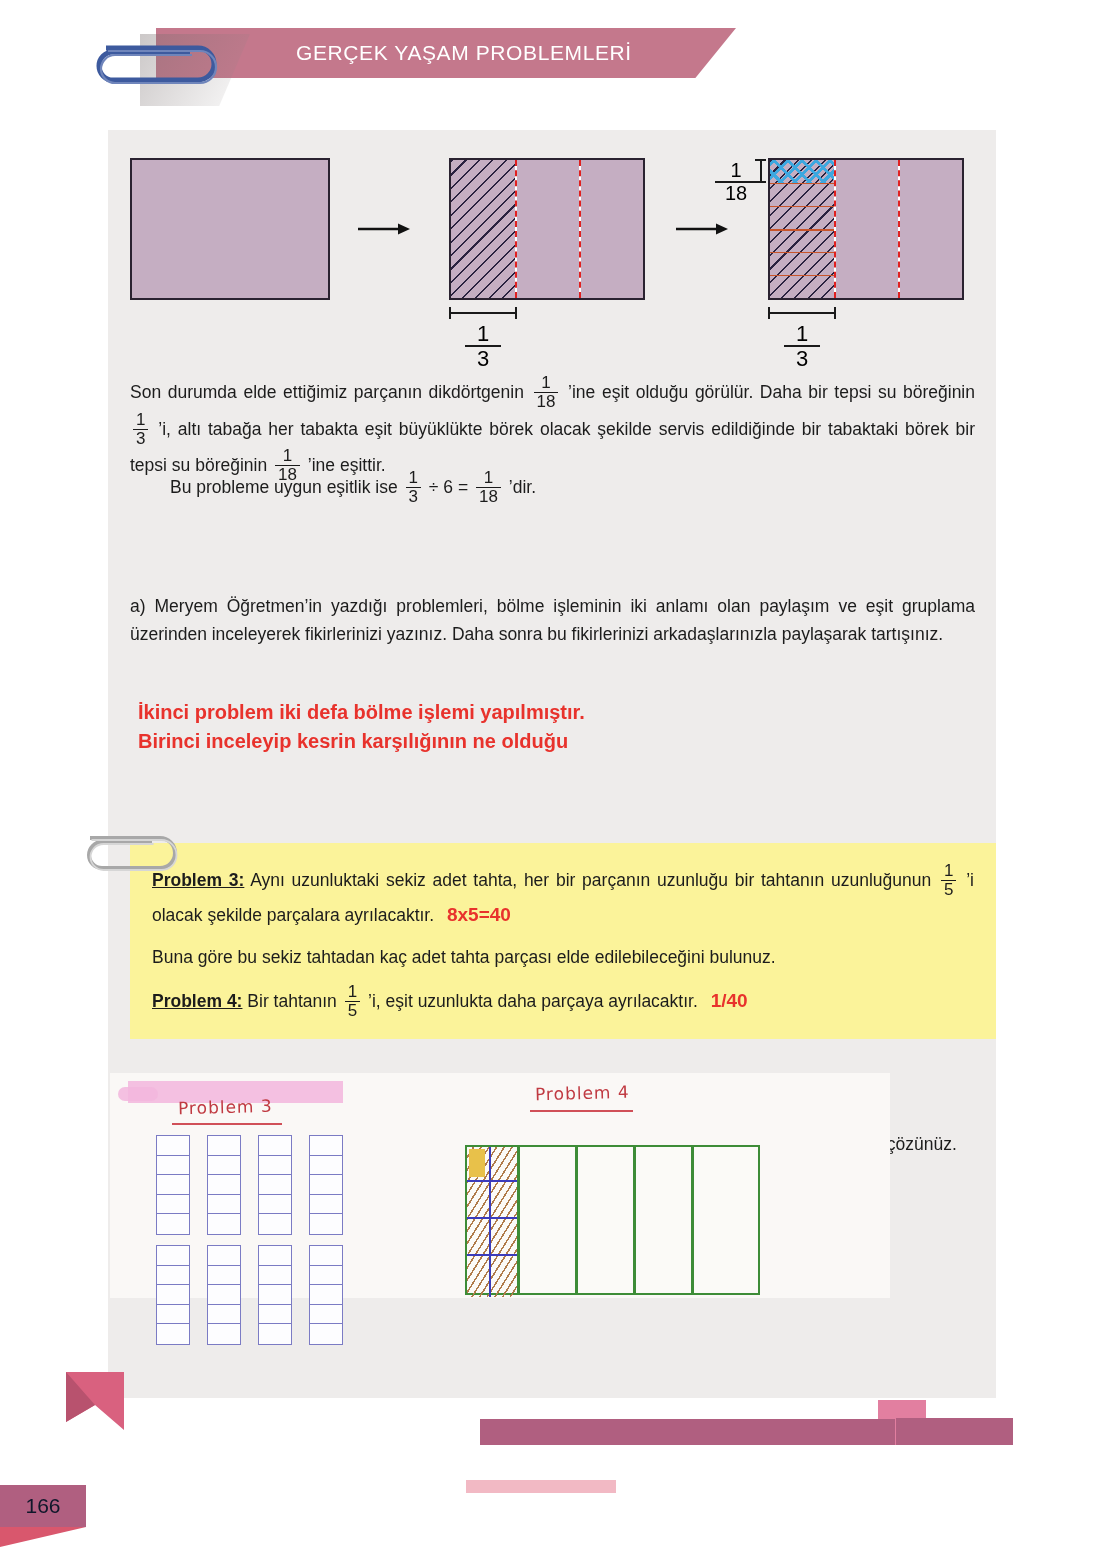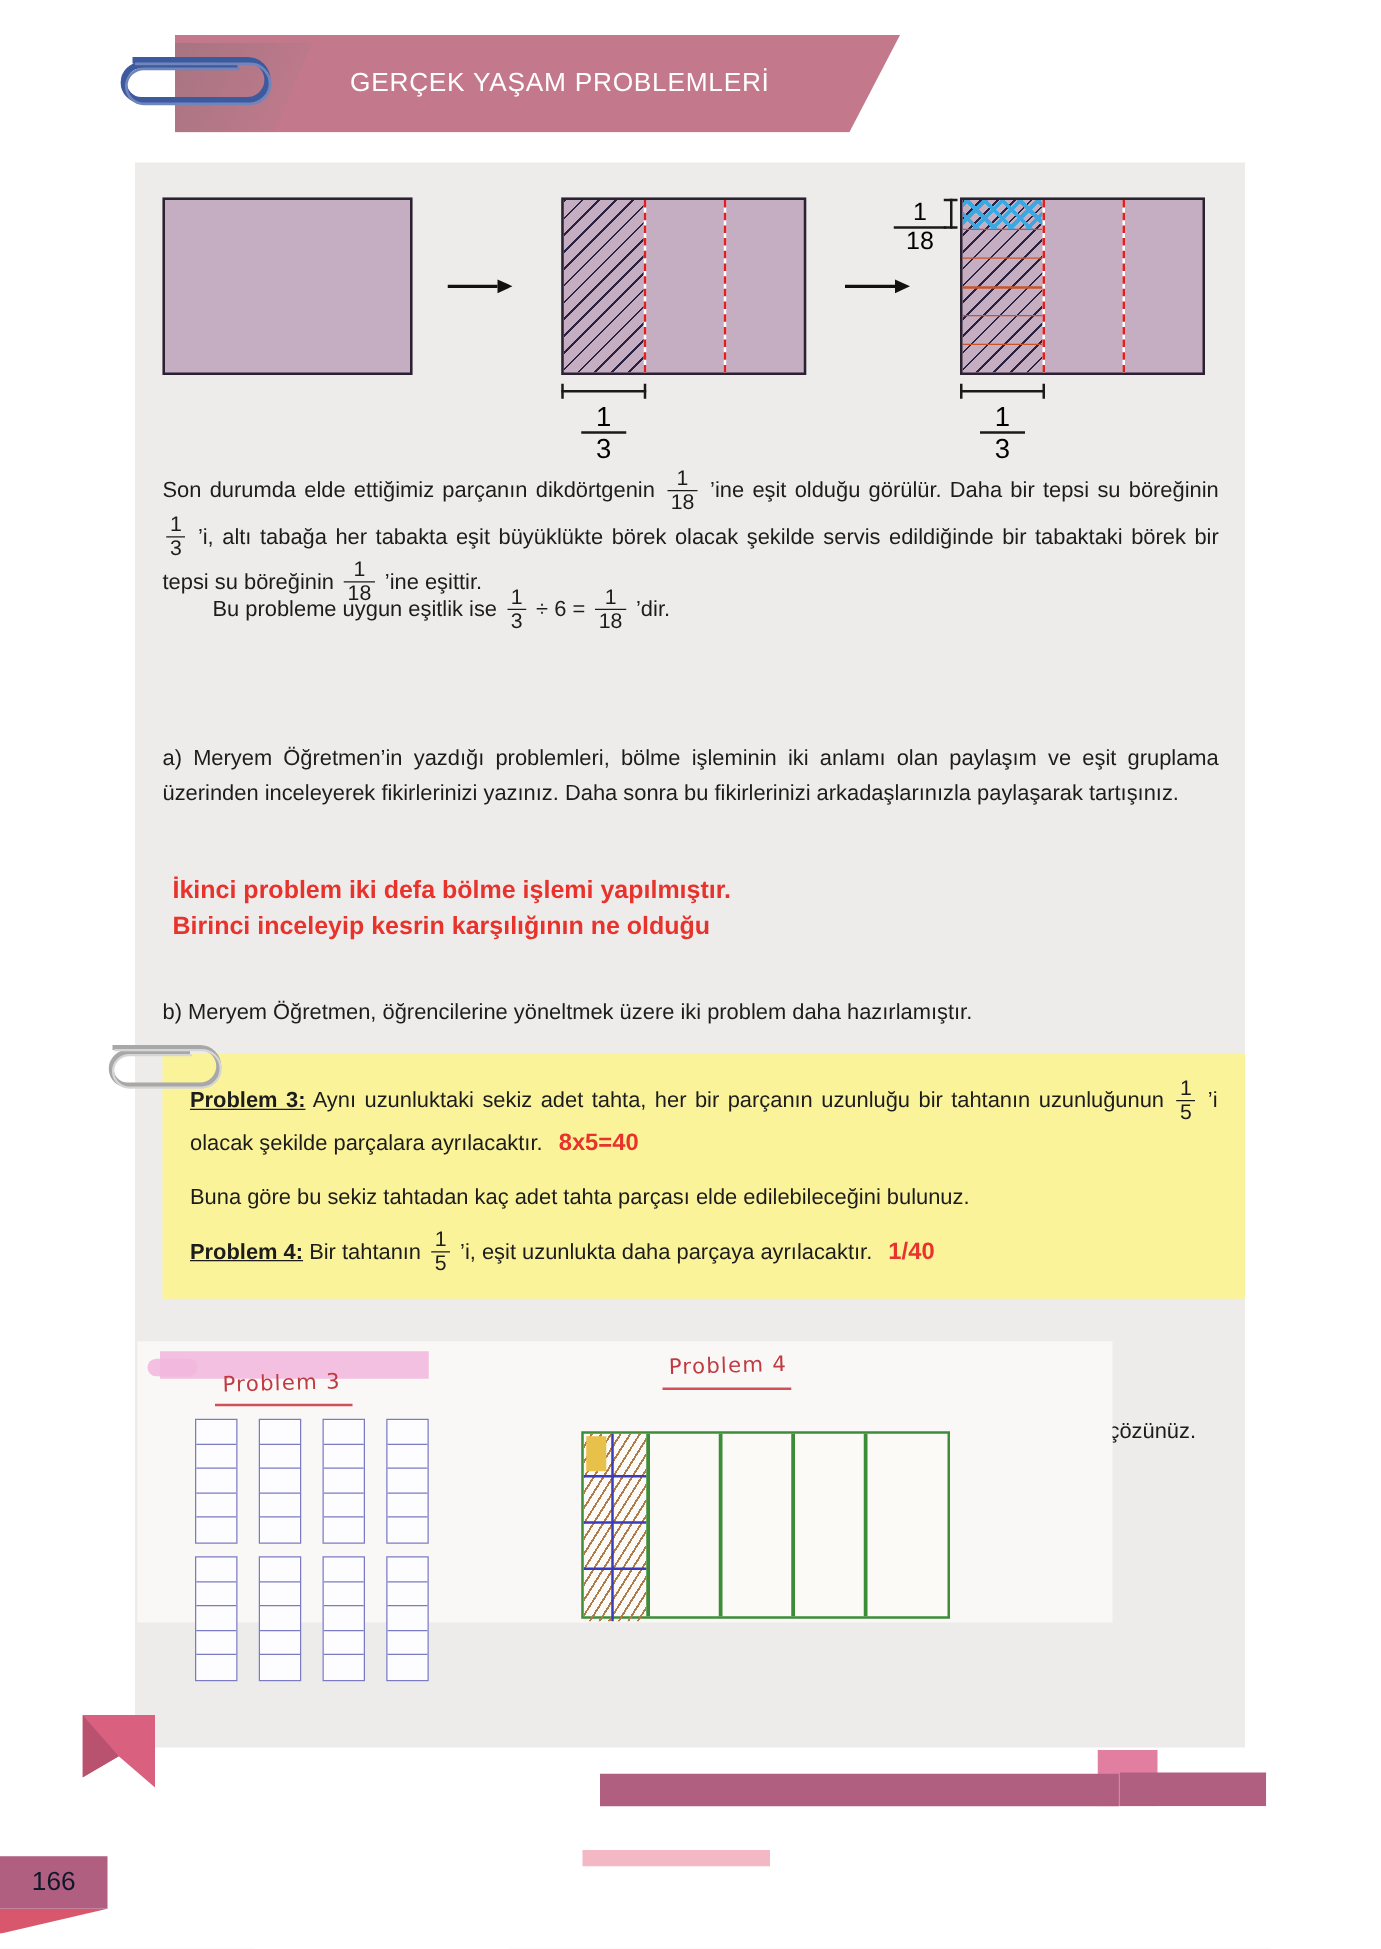--- a/index.html
+++ b/index.html
@@ -8,24 +8,24 @@
     height: 1559px;
     background: #ffffff;
     font-family: "Liberation Sans", sans-serif;
     position: relative;
     overflow: hidden;
   }
 
   
   .header-banner {
     position: absolute;
-    left: 140px;
+    left: 156px;
     top: 28px;
     width: 580px;
-    height: 78px;
+    height: 50px;
     background: #c4788c;
     clip-path: polygon(0 0, 100% 0, 93% 100%, 0 100%);
     display: flex;
     align-items: center;
     z-index: 2;
   }
   .header-title {
     color: #ffffff;
     font-size: 21px;
     letter-spacing: 0.6px;
@@ -475,21 +475,20 @@
   </div>
 
 
   <div class="body-text p-a">a) Meryem Öğretmen’in yazdığı problemleri, bölme işleminin iki anlamı olan paylaşım ve eşit gruplama üzerinden inceleyerek fikirlerinizi yazınız. Daha sonra bu fikirlerinizi arkadaşlarınızla paylaşarak tartışınız.</div>
 
   <div class="body-text p-red">
     <div>İkinci problem iki defa bölme işlemi yapılmıştır.</div>
     <div>Birinci inceleyip kesrin karşılığının ne olduğu</div>
   </div>
 
-  <div class="body-text p-b">b) Meryem Öğretmen, öğrencilerine yöneltmek üzere iki problem daha hazırlamıştır.</div>
 
   <div class="yellow-box">
     <p>
       <span class="yb-label">Problem 3:</span>
       <span>Aynı uzunluktaki sekiz adet tahta, her bir parçanın uzunluğu bir tahtanın uzunluğunun</span>
       <span class="frac">
         <span class="num">1</span>
         <span class="den">5</span>
       </span>
       <span>’i olacak şekilde parçalara ayrılacaktır.</span>

